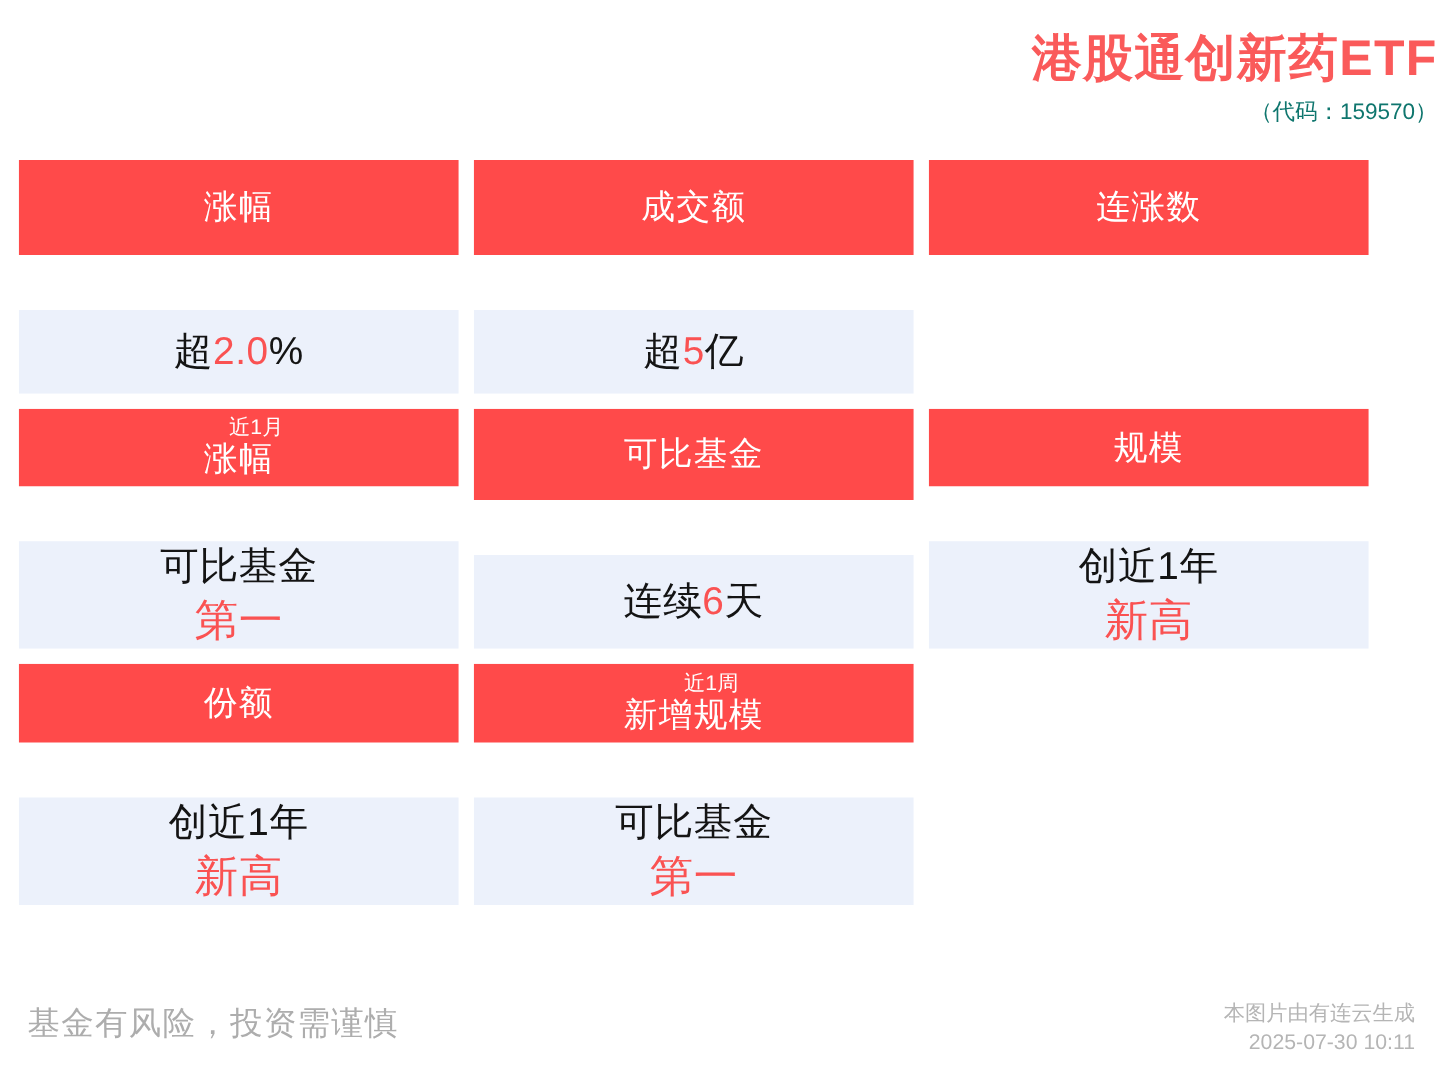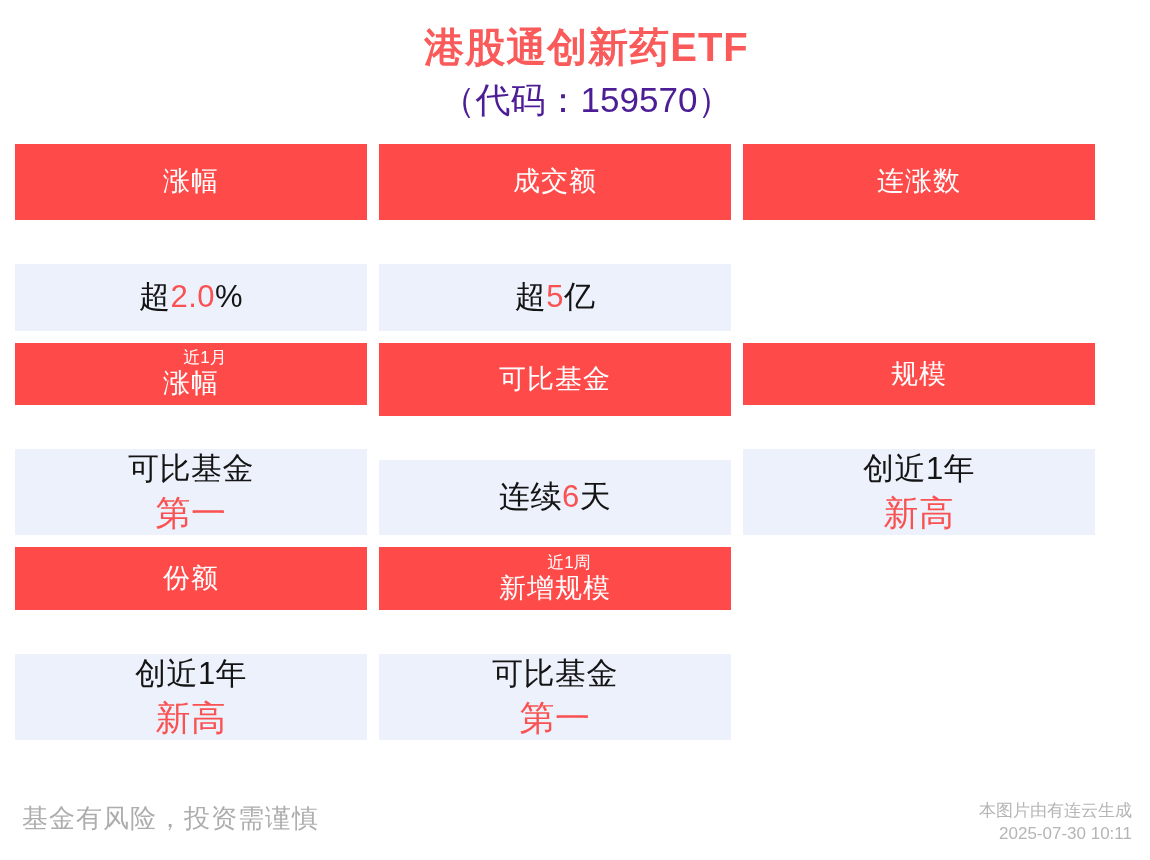--- a/index.html
+++ b/index.html
@@ -12,42 +12,42 @@
     height: 860px;
     background: #ffffff;
     font-family: "Liberation Sans", "DejaVu Sans", sans-serif;
     overflow: hidden;
     position: relative;
   }
 
   
   .page-header {
     padding-top: 22px;
-    text-align: center;
+    text-align: right;
     padding-left: 23px;
   }
   .page-title {
     font-size: 40px;
     font-weight: bold;
     color: #fa5a5a;
     letter-spacing: 1px;
     line-height: 1.25;
   }
   .page-subtitle {
     margin-top: 6px;
-    font-size: 35px;
-    color: #4c1d95;
+    font-size: 18px;
+    color: #0f766e;
     line-height: 1.25;
   }
 
   
   .card-grid {
     position: absolute;
     left: 15px;
-    top: 144px;
+    top: 128px;
     width: 1120px;
     display: grid;
     grid-template-columns: 352px 352px 352px;
     grid-template-rows: 187px 192px 193px;
     column-gap: 32px;
     row-gap: 41px;
     gap: 12px;
   }
   .card {
     display: flex;

